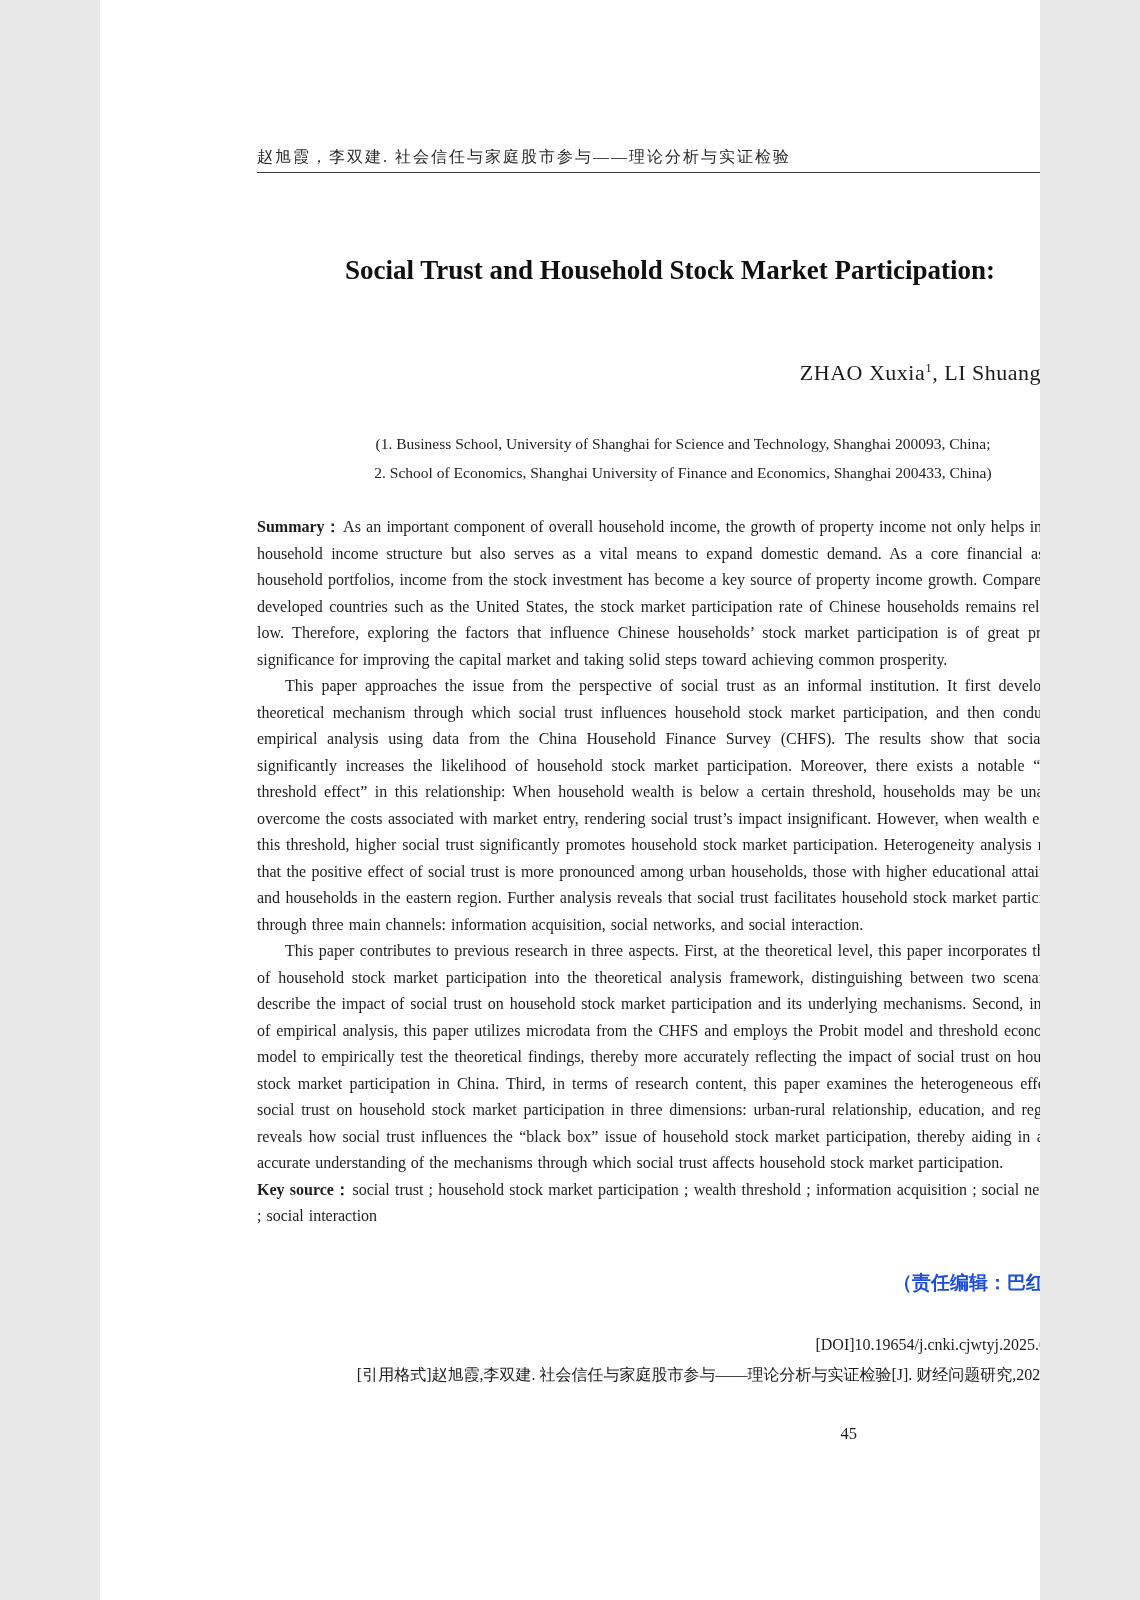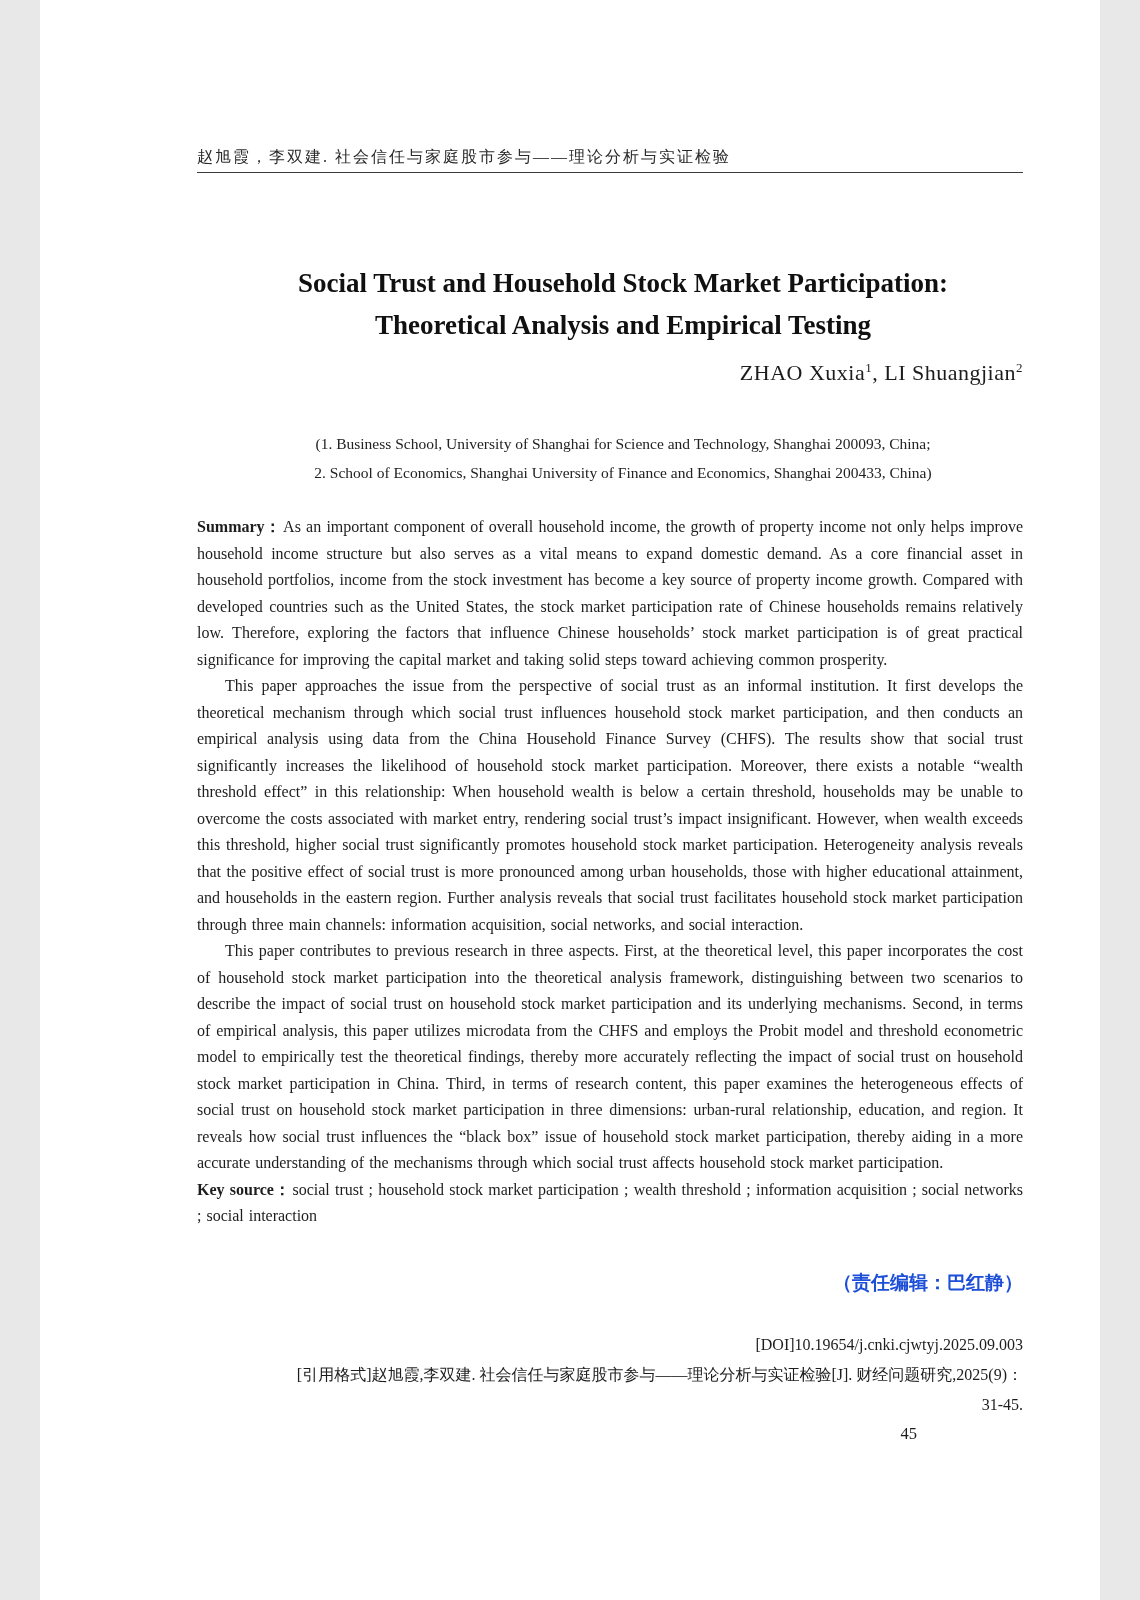--- a/index.html
+++ b/index.html
@@ -2,21 +2,21 @@
 <html><head>
 <meta charset="utf-8">
 <style>
   html, body {
     margin: 0;
     padding: 0;
     background: #e8e8e8;
   }
   .page {
     position: relative;
-    width: 1060px;
+    width: 940px;
     height: 1600px;
     margin: 0 auto;
     background: #ffffff;
     font-family: "Liberation Serif", serif;
     color: #1d1d1d;
     overflow: hidden;
   }
   
   .running-head {
     position: absolute;
@@ -35,21 +35,21 @@
     width: 826px;
     height: 0;
     border-top: 1.6px solid #3c3c3c;
   }
   
   .title {
     position: absolute;
     top: 249px;
     left: 157px;
     width: 826px;
-    margin: 13px;
+    margin: 0;
     text-align: center;
     font-size: 27px;
     font-weight: bold;
     line-height: 42px;
     color: #101010;
   }
   .title-line { display: block; }
   
   .authors {
     position: absolute;
@@ -130,21 +130,20 @@
 </head>
 <body>
 
 <div class="page">
 
   <div class="running-head">赵旭霞，李双建. 社会信任与家庭股市参与——理论分析与实证检验</div>
   <div class="head-rule"></div>
 
   <h1 class="title">
     <span class="title-line">Social Trust and Household Stock Market Participation:</span>
-    <span class="title-line">Theoretical Analysis and Empirical Testing</span>
   </h1>
 
   <div class="authors"><span>ZHAO Xuxia</span><sup>1</sup><span>, </span><span>LI Shuangjian</span><sup>2</sup></div>
 
   <div class="affiliations">
     <div>(1. Business School, University of Shanghai for Science and Technology, Shanghai 200093, China;</div>
     <div>2. School of Economics, Shanghai University of Finance and Economics, Shanghai 200433, China)</div>
   </div>
 
   <div class="body">

